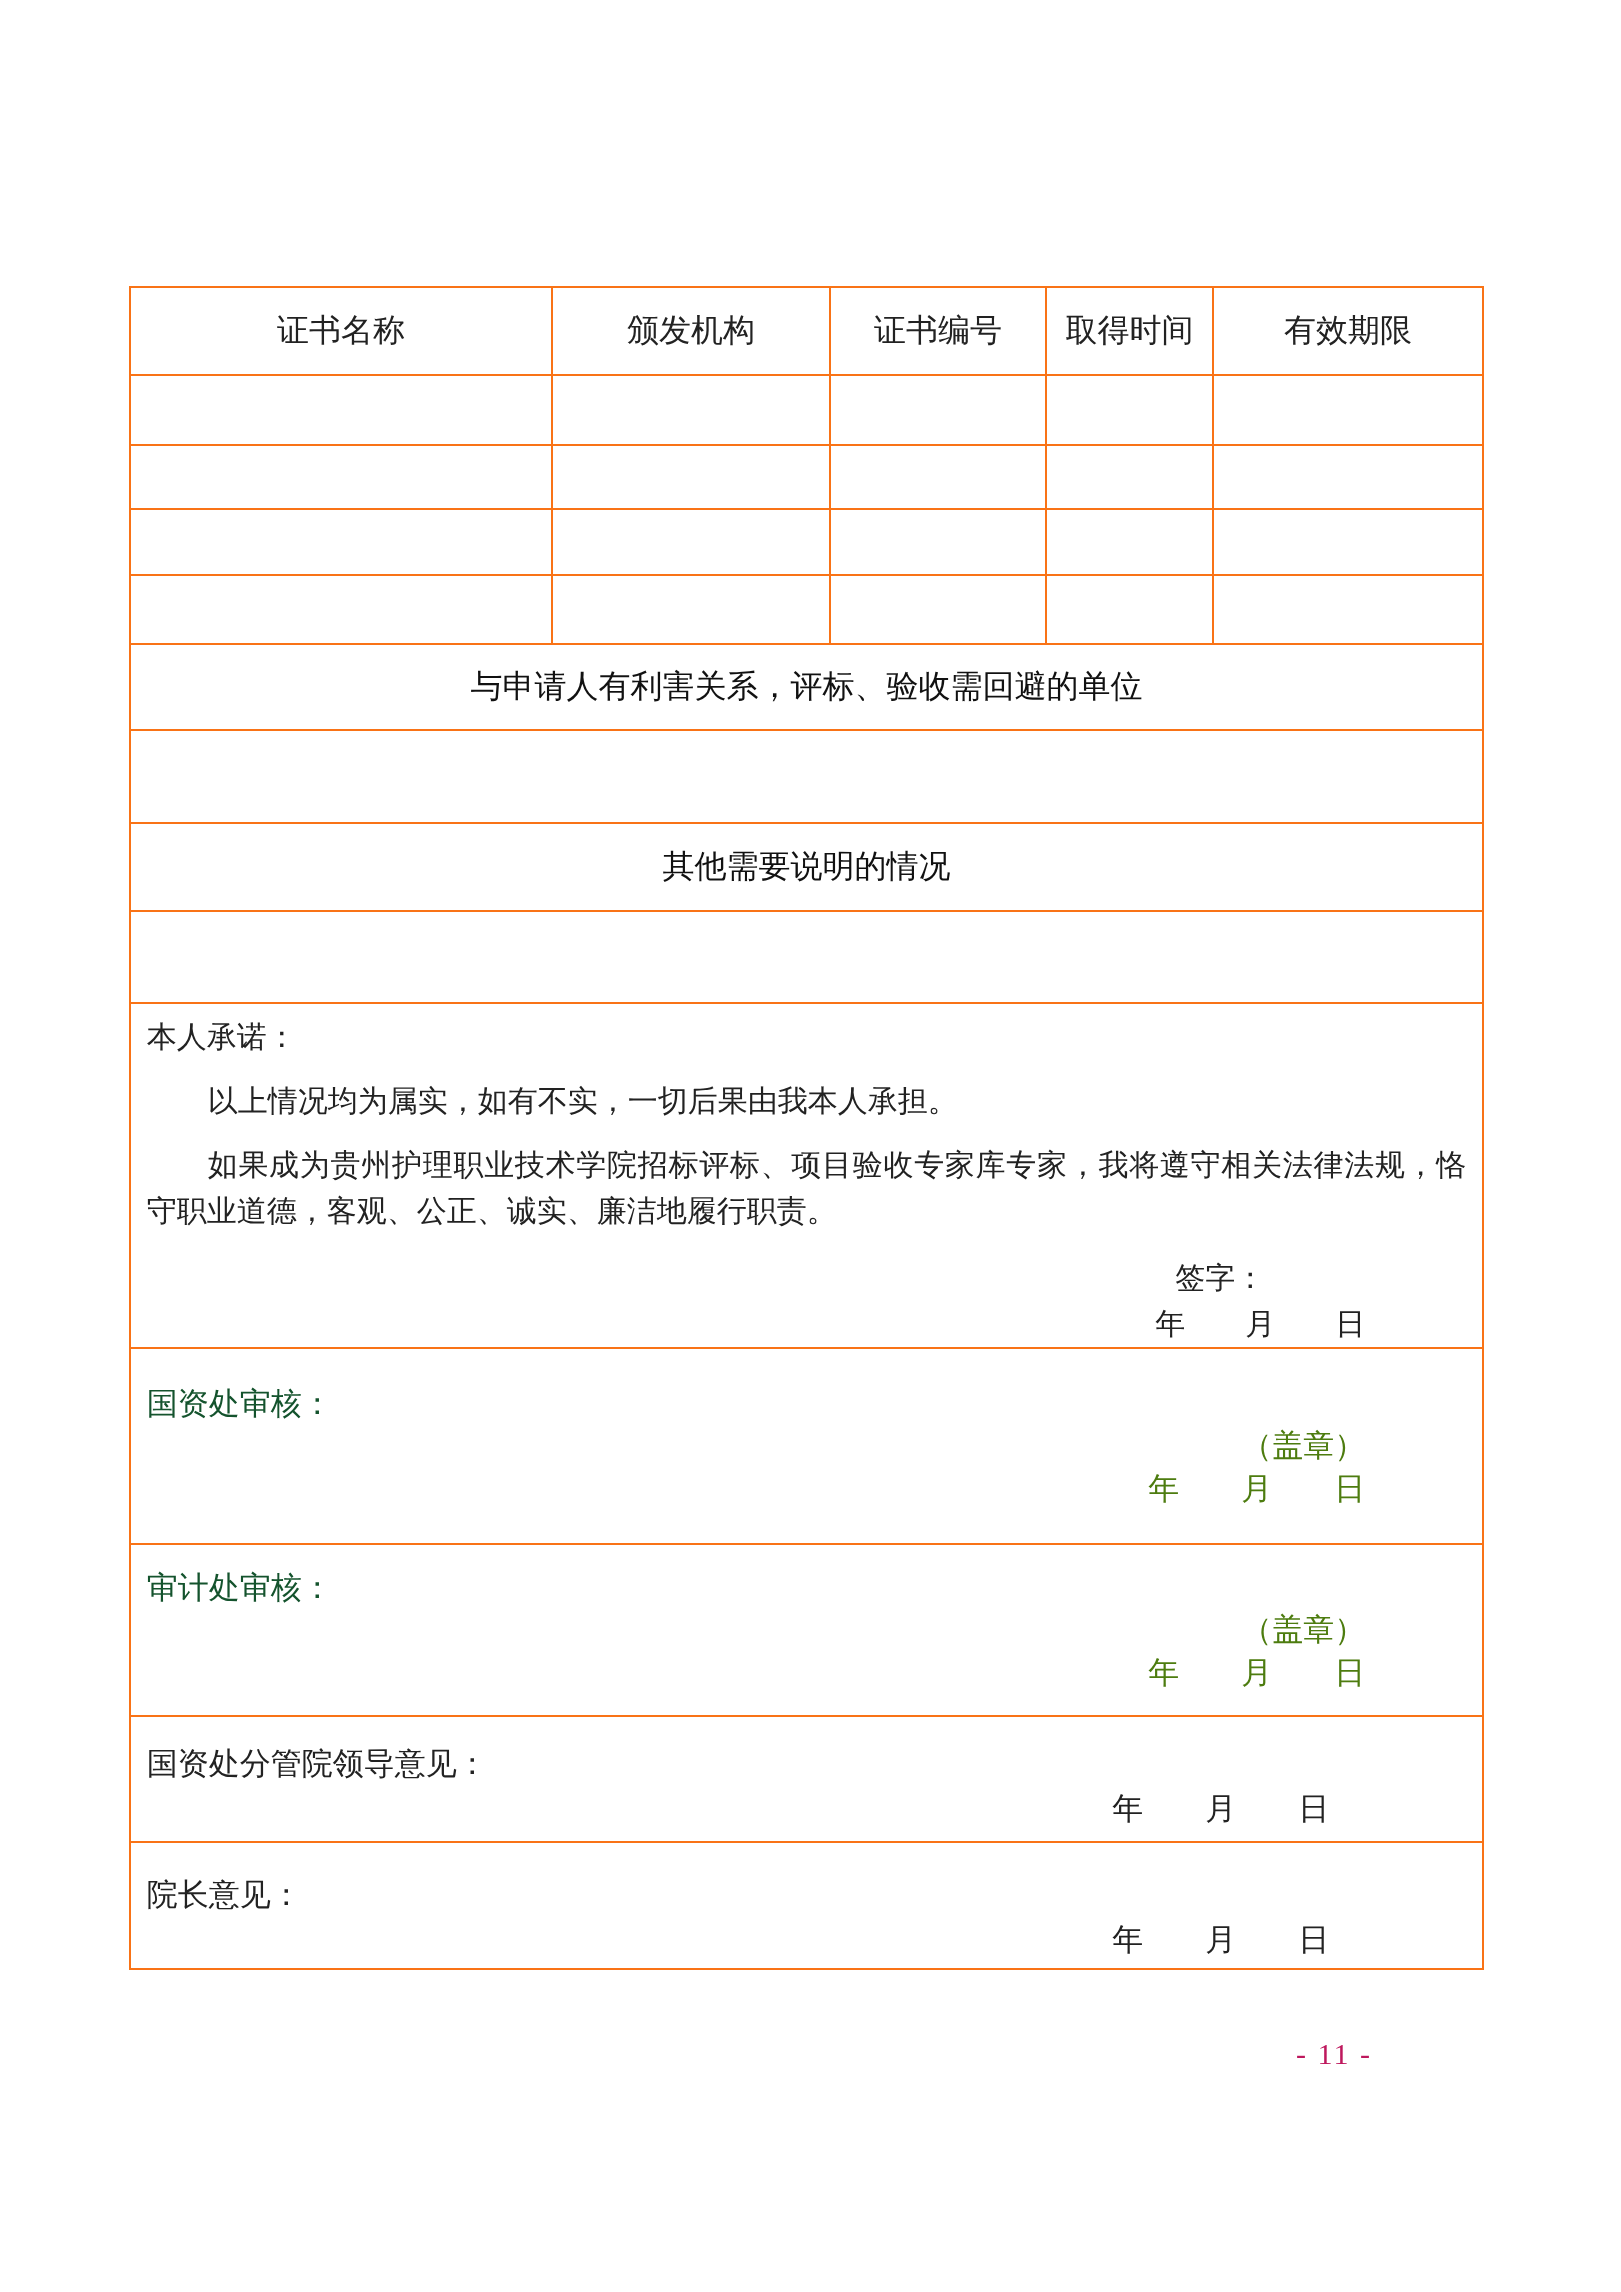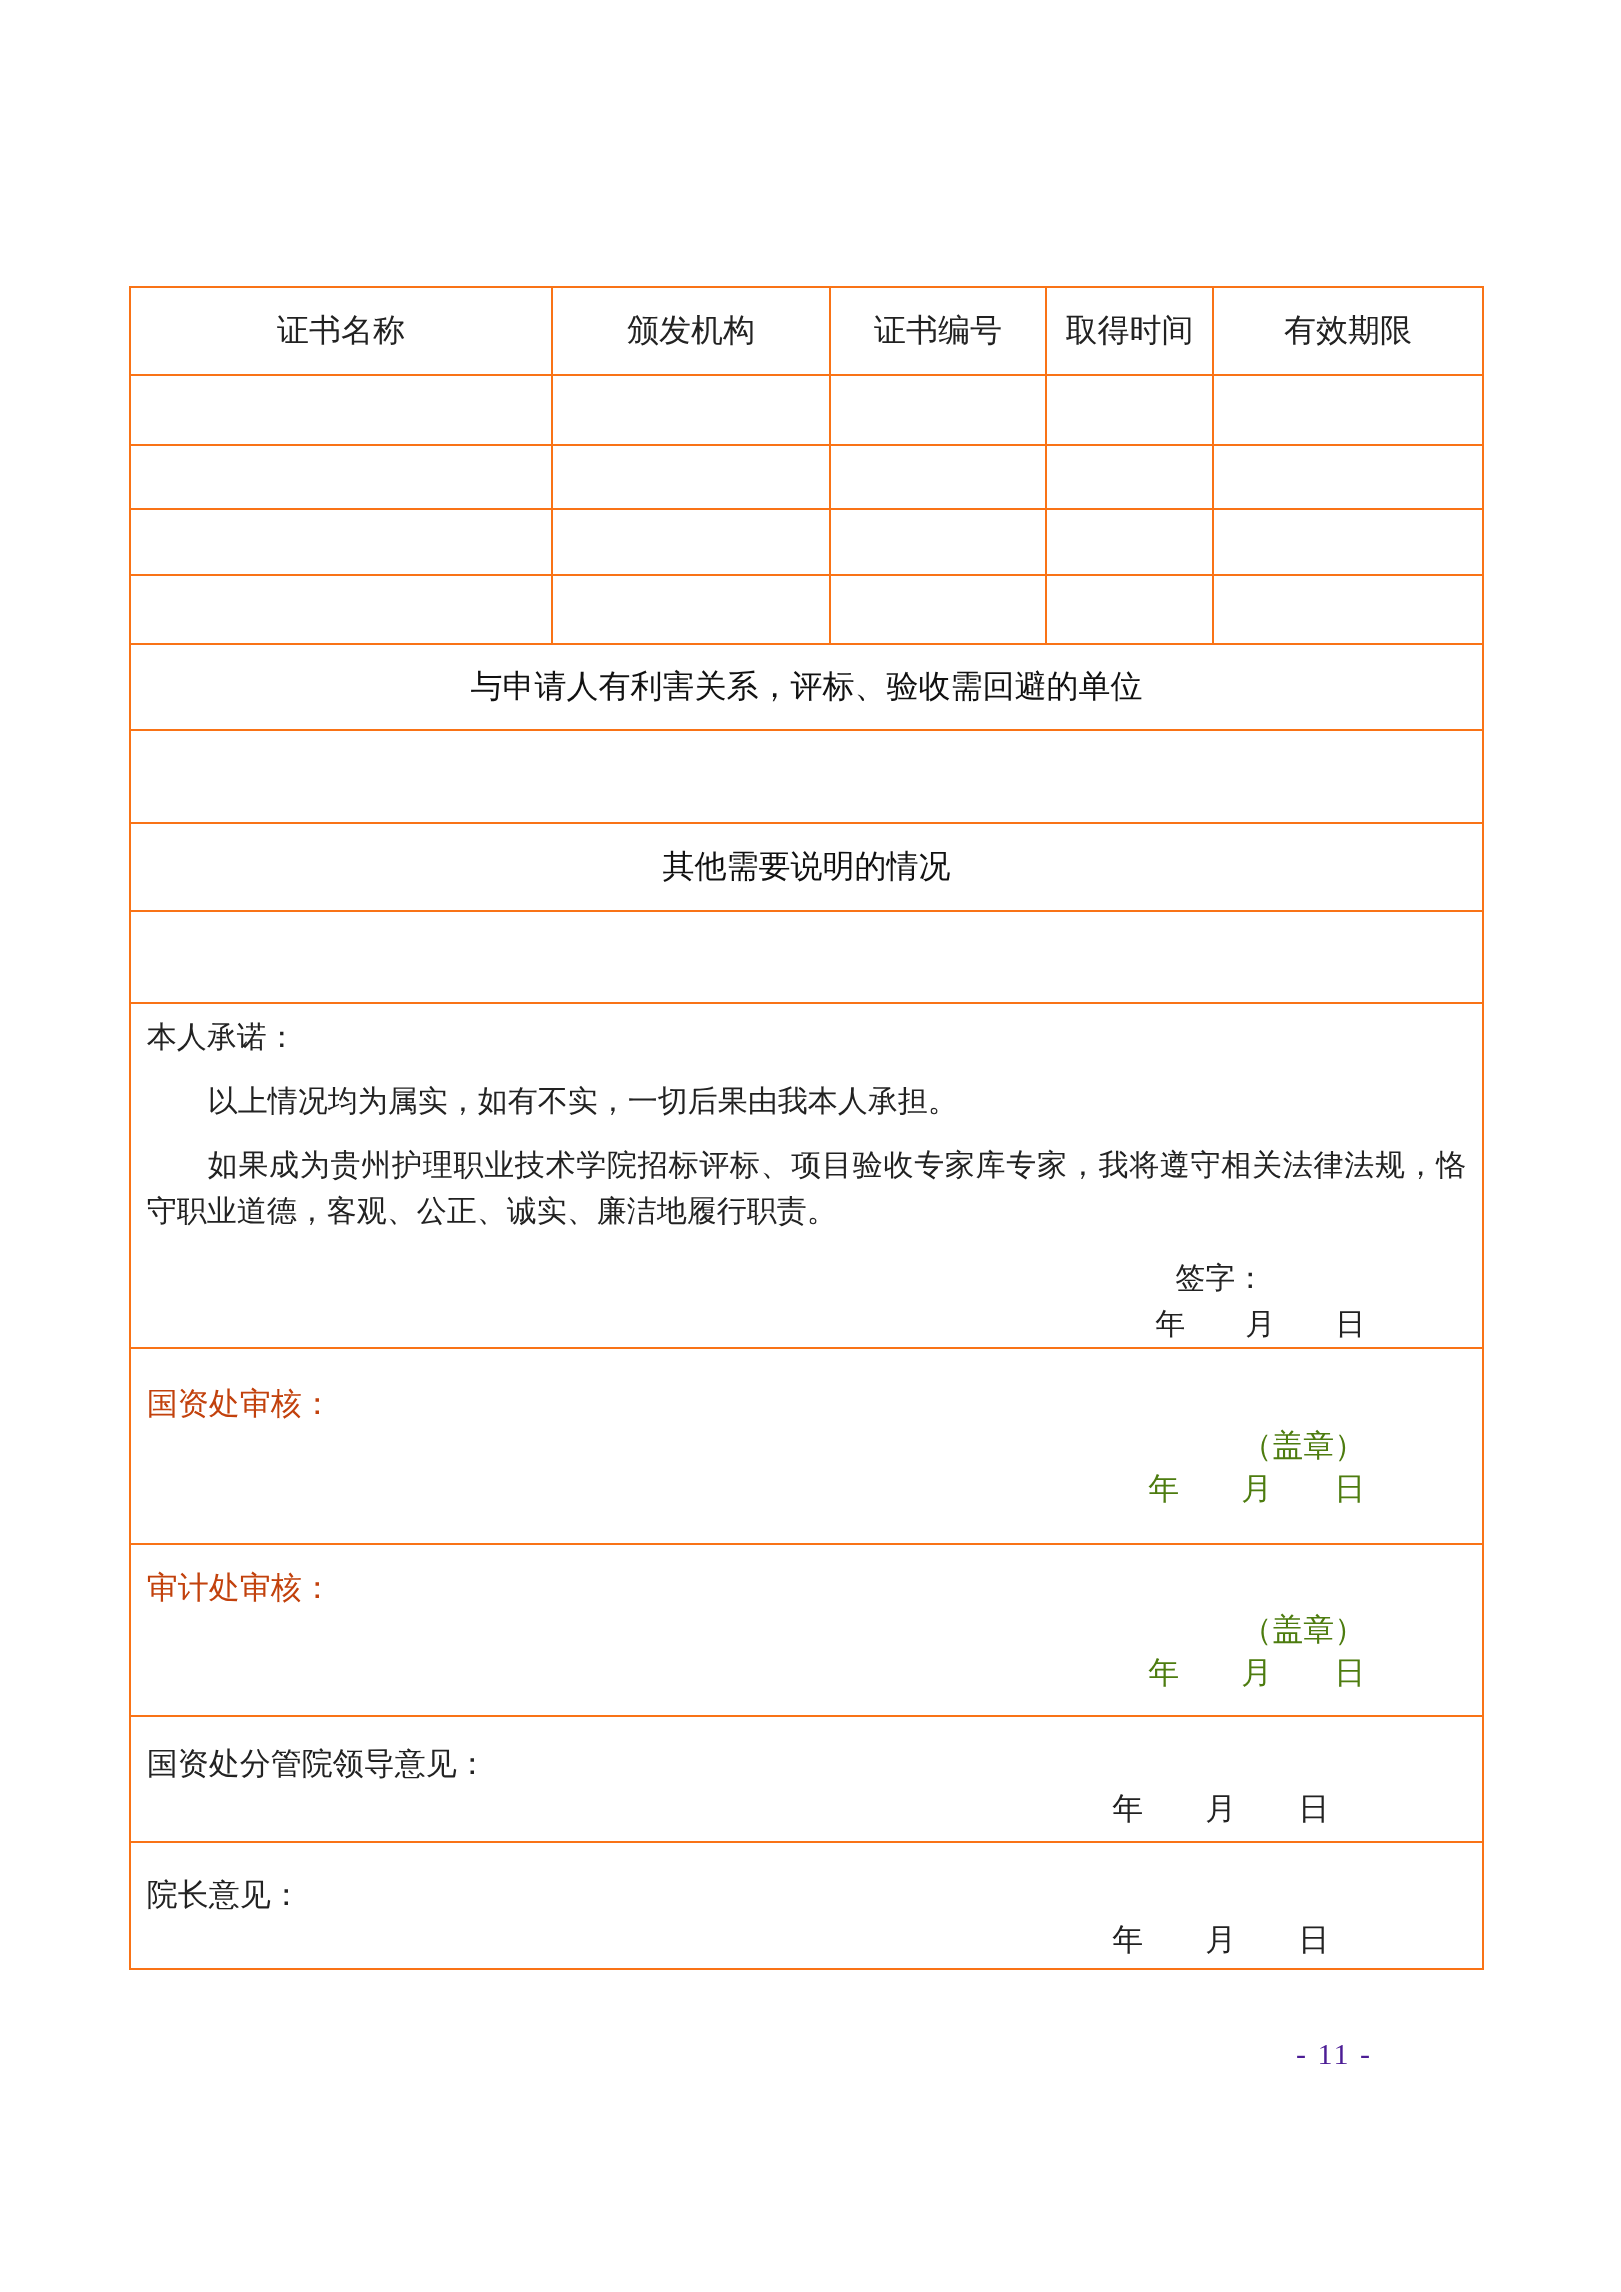--- a/index.html
+++ b/index.html
@@ -40,28 +40,28 @@
   td.block{vertical-align:top;}
   .commit{padding:9.8px 15.7px 0 15.7px;}
   .commit p{margin:0;font-size:30px;line-height:46px;color:#222;}
   .commit p.ind{text-indent:61px;text-align:justify;margin-top:18px;}
   .commit .sign{margin-top:21px;text-align:right;padding-right:201px;}
   .commit .cdate{text-align:right;padding-right:101px;}
   .review{
     display:flex;flex-direction:column;justify-content:space-between;
     box-sizing:border-box;padding:11.8px 15.7px 9.8px 15.7px;height:100%;
   }
-  .review .lbl{font-size:31px;line-height:41px;color:#c2410c;}
+  .review .lbl{font-size:31px;line-height:41px;color:#14532d;}
   .review .stamp-area{text-align:right;padding-right:101px;line-height:43px;font-size:31px;color:#4d7c0f;}
   .opinion{padding:13.7px 15.7px 0 15.7px;box-sizing:border-box;}
   .opinion .lbl{font-size:31px;line-height:45px;color:#222;}
   .opinion .odate{font-size:31px;line-height:45px;text-align:right;padding-right:137px;color:#222;}
   .pageno{
     position:absolute;left:1296px;top:2037px;
-    font-size:30px;letter-spacing:2px;color:#4c1d95;
+    font-size:30px;letter-spacing:2px;color:#be185d;
     font-family:"Liberation Serif","DejaVu Serif",serif;
   }
 </style>
 </head>
 <body>
 
 <div class="page">
 
   <table class="form">
     <colgroup>

